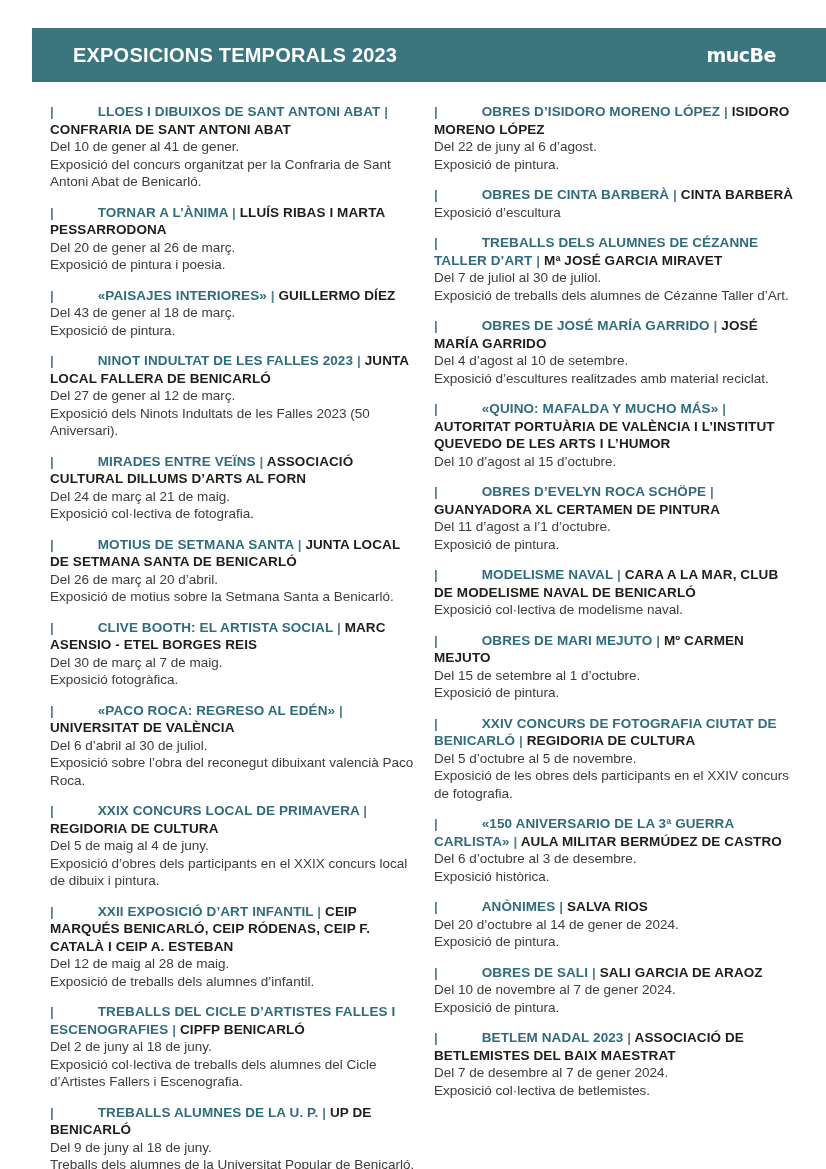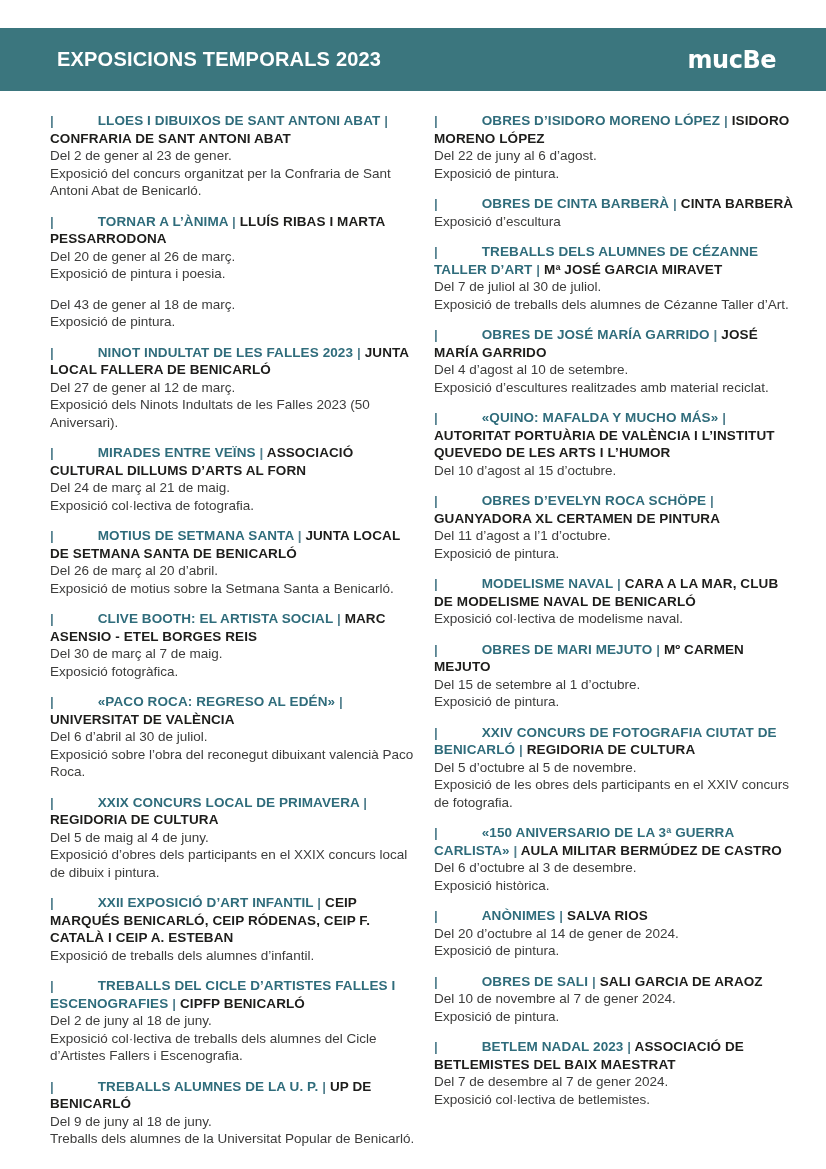--- a/index.html
+++ b/index.html
@@ -7,40 +7,41 @@
     width:826px;height:1169px;
     background:#ffffff;
     font-family:"Liberation Sans", sans-serif;
     overflow:hidden;
   }
   .page{position:relative;width:826px;height:1169px;background:#fff;}
 
   
   .topbar{
     margin-top:28px;
-    height:63px;
+    height:54px;
     background:var(--header-bg);
     display:flex;
     align-items:center;
     justify-content:space-between;
-    padding:0 50px 0 57px;
+    padding:0 50px 0 41px;
     box-sizing:border-box;
+    margin-left:32px;
   }
   .topbar h1{
     margin:0;
     color:#ffffff;
     font-size:20px;
     font-weight:bold;
     letter-spacing:0.2px;
   }
   .logo{
     color:#ffffff;
     font-family:"DejaVu Sans", sans-serif;
     font-weight:bold;
-    font-size:24px;
+    font-size:19px;
     letter-spacing:-0.5px;
   }
 
   
   .content{
     display:flex;
     gap:18px;
     padding:21px 26px 0 50px;
     box-sizing:border-box;
   }
@@ -72,31 +73,32 @@
 
   <header class="topbar">
     <h1>EXPOSICIONS TEMPORALS 2023</h1>
     <div class="logo">mucBe</div>
   </header>
 
   <main class="content">
     <section class="col" id="col-left">
   <article class="entry">
     <h2 class="entry-title"><span class="pipe">|</span> <span class="title-text">LLOES I DIBUIXOS DE SANT ANTONI ABAT</span> <span class="pipe">|</span> <span class="org-text">CONFRARIA DE SANT ANTONI ABAT</span></h2>
-    <p class="entry-date">Del 2 de gener al 23 de gener.</p>
+    <p class="entry-date">Del 10 de gener al 41 de gener.</p>
     <p class="entry-desc">Exposició del concurs organitzat per la Confraria de Sant Antoni Abat de Benicarló.</p>
   </article>
 
   <article class="entry">
     <h2 class="entry-title"><span class="pipe">|</span> <span class="title-text">TORNAR A L’ÀNIMA</span> <span class="pipe">|</span> <span class="org-text">LLUÍS RIBAS I MARTA PESSARRODONA</span></h2>
     <p class="entry-date">Del 20 de gener al 26 de març.</p>
     <p class="entry-desc">Exposició de pintura i poesia.</p>
   </article>
 
   <article class="entry">
+    <h2 class="entry-title"><span class="pipe">|</span> <span class="title-text">«PAISAJES INTERIORES»</span> <span class="pipe">|</span> <span class="org-text">GUILLERMO DÍEZ</span></h2>
     <p class="entry-date">Del 43 de gener al 18 de març.</p>
     <p class="entry-desc">Exposició de pintura.</p>
   </article>
 
   <article class="entry">
     <h2 class="entry-title"><span class="pipe">|</span> <span class="title-text">NINOT INDULTAT DE LES FALLES 2023</span> <span class="pipe">|</span> <span class="org-text">JUNTA LOCAL FALLERA DE BENICARLÓ</span></h2>
     <p class="entry-date">Del 27 de gener al 12 de març.</p>
     <p class="entry-desc">Exposició dels Ninots Indultats de les Falles 2023 (50 Aniversari).</p>
   </article>
 
@@ -125,20 +127,21 @@
   </article>
 
   <article class="entry">
     <h2 class="entry-title"><span class="pipe">|</span> <span class="title-text">XXIX CONCURS LOCAL DE PRIMAVERA</span> <span class="pipe">|</span> <span class="org-text">REGIDORIA DE CULTURA</span></h2>
     <p class="entry-date">Del 5 de maig al 4 de juny.</p>
     <p class="entry-desc">Exposició d’obres dels participants en el XXIX concurs local de dibuix i pintura.</p>
   </article>
 
   <article class="entry">
     <h2 class="entry-title"><span class="pipe">|</span> <span class="title-text">XXII EXPOSICIÓ D’ART INFANTIL</span> <span class="pipe">|</span> <span class="org-text">CEIP MARQUÉS BENICARLÓ, CEIP RÓDENAS, CEIP F. CATALÀ I CEIP A. ESTEBAN</span></h2>
+    <p class="entry-date">Del 12 de maig al 28 de maig.</p>
     <p class="entry-desc">Exposició de treballs dels alumnes d’infantil.</p>
   </article>
 
   <article class="entry">
     <h2 class="entry-title"><span class="pipe">|</span> <span class="title-text">TREBALLS DEL CICLE D’ARTISTES FALLES I ESCENOGRAFIES</span> <span class="pipe">|</span> <span class="org-text">CIPFP BENICARLÓ</span></h2>
     <p class="entry-date">Del 2 de juny al 18 de juny.</p>
     <p class="entry-desc">Exposició col·lectiva de treballs dels alumnes del Cicle d’Artistes Fallers i Escenografia.</p>
   </article>
 
   <article class="entry">

